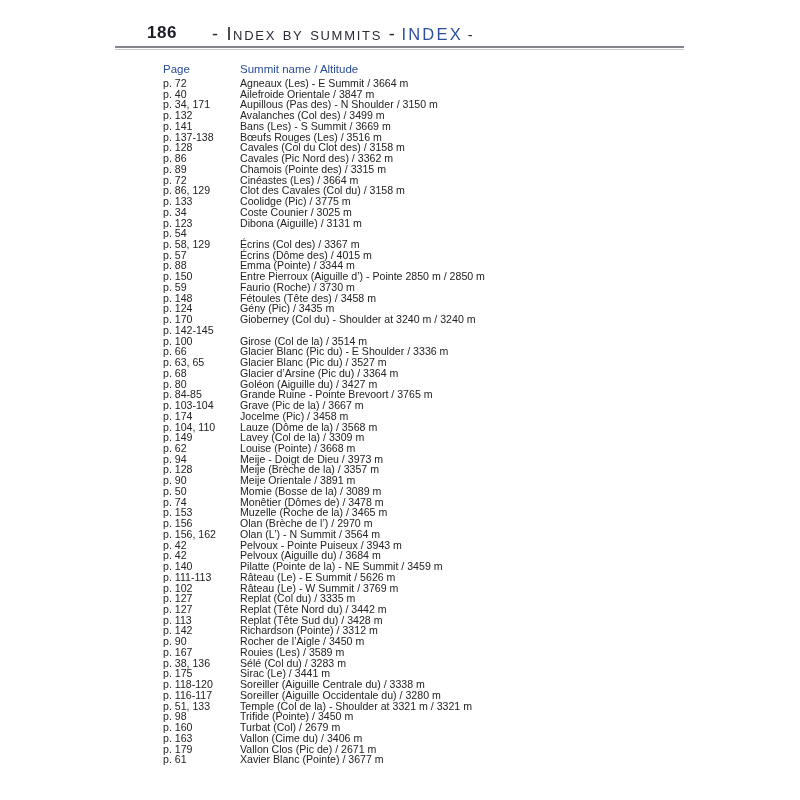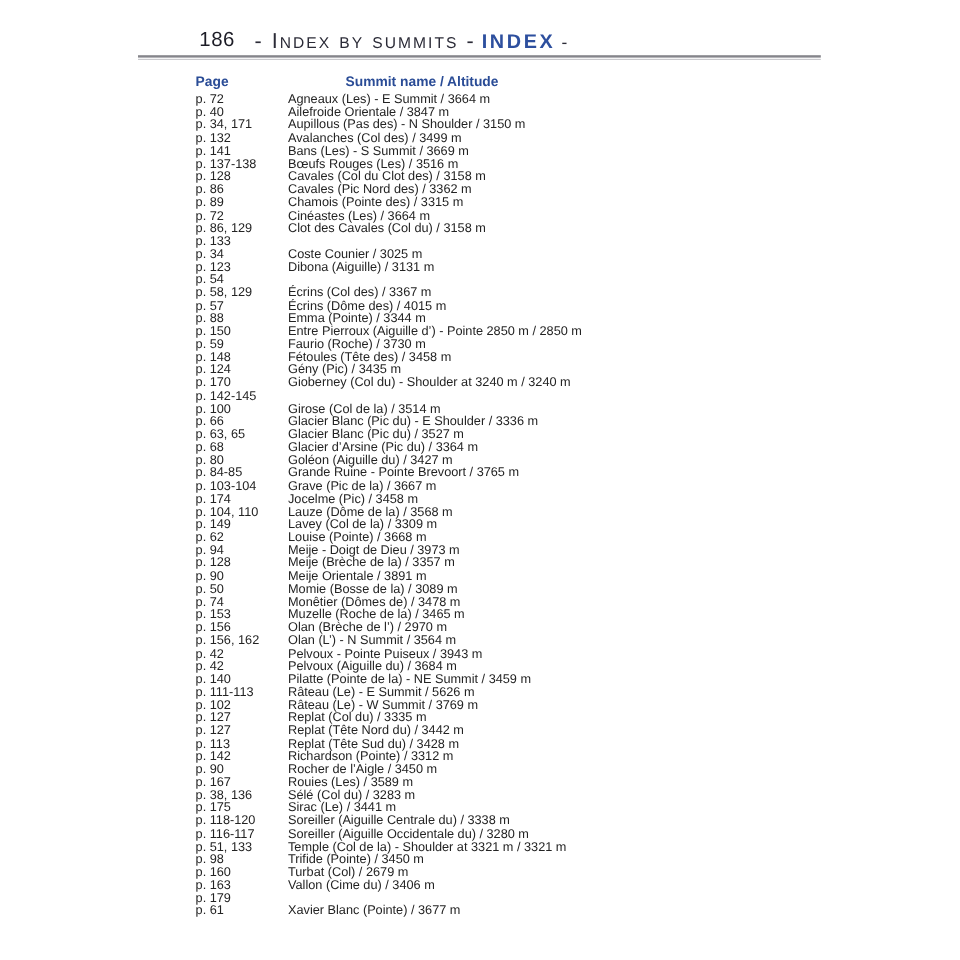--- a/index.html
+++ b/index.html
@@ -7,24 +7,24 @@
   .page {
     position: relative;
     width: 800px;
     height: 800px;
     background: #ffffff;
     font-family: "Liberation Sans", sans-serif;
     overflow: hidden;
   }
   .page-number {
     position: absolute;
-    left: 166px;
+    left: 147px;
     top: 23px;
     font-size: 17px;
-    font-weight: 400;
+    font-weight: 700;
     color: #1c1c26;
     letter-spacing: 0.5px;
   }
   .header-title {
     position: absolute;
     left: 212px;
     top: 24px;
     white-space: nowrap;
   }
   .title-prefix {
@@ -32,21 +32,21 @@
     font-size: 18px;
     letter-spacing: 1.7px;
     color: #2b2b37;
     font-weight: 500;
   }
   .title-main {
     font-size: 16.5px;
     letter-spacing: 2.2px;
     color: #2d4f9e;
     margin: 16px 5px;
-    font-weight: 700;
+    font-weight: 400;
   }
   .title-suffix {
     font-size: 14.5px;
     letter-spacing: 1.7px;
     color: #2b2b37;
     font-weight: 500;
   }
   .header-rule {
     position: absolute;
     left: 115px;
@@ -64,26 +64,25 @@
     background: #c9c9cd;
   }
   .index-table {
     position: absolute;
     left: 163px;
     top: 62px;
     width: 525px;
   }
   .table-head {
     display: flex;
-    font-weight: 700;
+    font-weight: 400;
     color: #2a4c96;
     font-size: 11.5px;
     line-height: 14px;
     margin-bottom: 2px;
-    gap: 48px;
   }
   .col-page, .cell-page {
     flex: 0 0 77px;
     width: 77px;
   }
   .col-summit, .cell-summit {
     flex: 1;
   }
   .table-row {
     display: flex;
@@ -164,20 +163,21 @@
     <span class="cell-summit">Cinéastes (Les) / 3664 m</span>
   </div>
 
   <div class="table-row">
     <span class="cell-page">p. 86, 129</span>
     <span class="cell-summit">Clot des Cavales (Col du) / 3158 m</span>
   </div>
 
   <div class="table-row">
     <span class="cell-page">p. 133</span>
+    <span class="cell-summit">Coolidge (Pic) / 3775 m</span>
   </div>
 
   <div class="table-row">
     <span class="cell-page">p. 34</span>
     <span class="cell-summit">Coste Counier / 3025 m</span>
   </div>
 
   <div class="table-row">
     <span class="cell-page">p. 123</span>
     <span class="cell-summit">Dibona (Aiguille) / 3131 m</span>
@@ -416,20 +416,21 @@
     <span class="cell-summit">Turbat (Col) / 2679 m</span>
   </div>
 
   <div class="table-row">
     <span class="cell-page">p. 163</span>
     <span class="cell-summit">Vallon (Cime du) / 3406 m</span>
   </div>
 
   <div class="table-row">
     <span class="cell-page">p. 179</span>
+    <span class="cell-summit">Vallon Clos (Pic de) / 2671 m</span>
   </div>
 
   <div class="table-row">
     <span class="cell-page">p. 61</span>
     <span class="cell-summit">Xavier Blanc (Pointe) / 3677 m</span>
   </div>
 </div>
   </div>
 
 </div>

